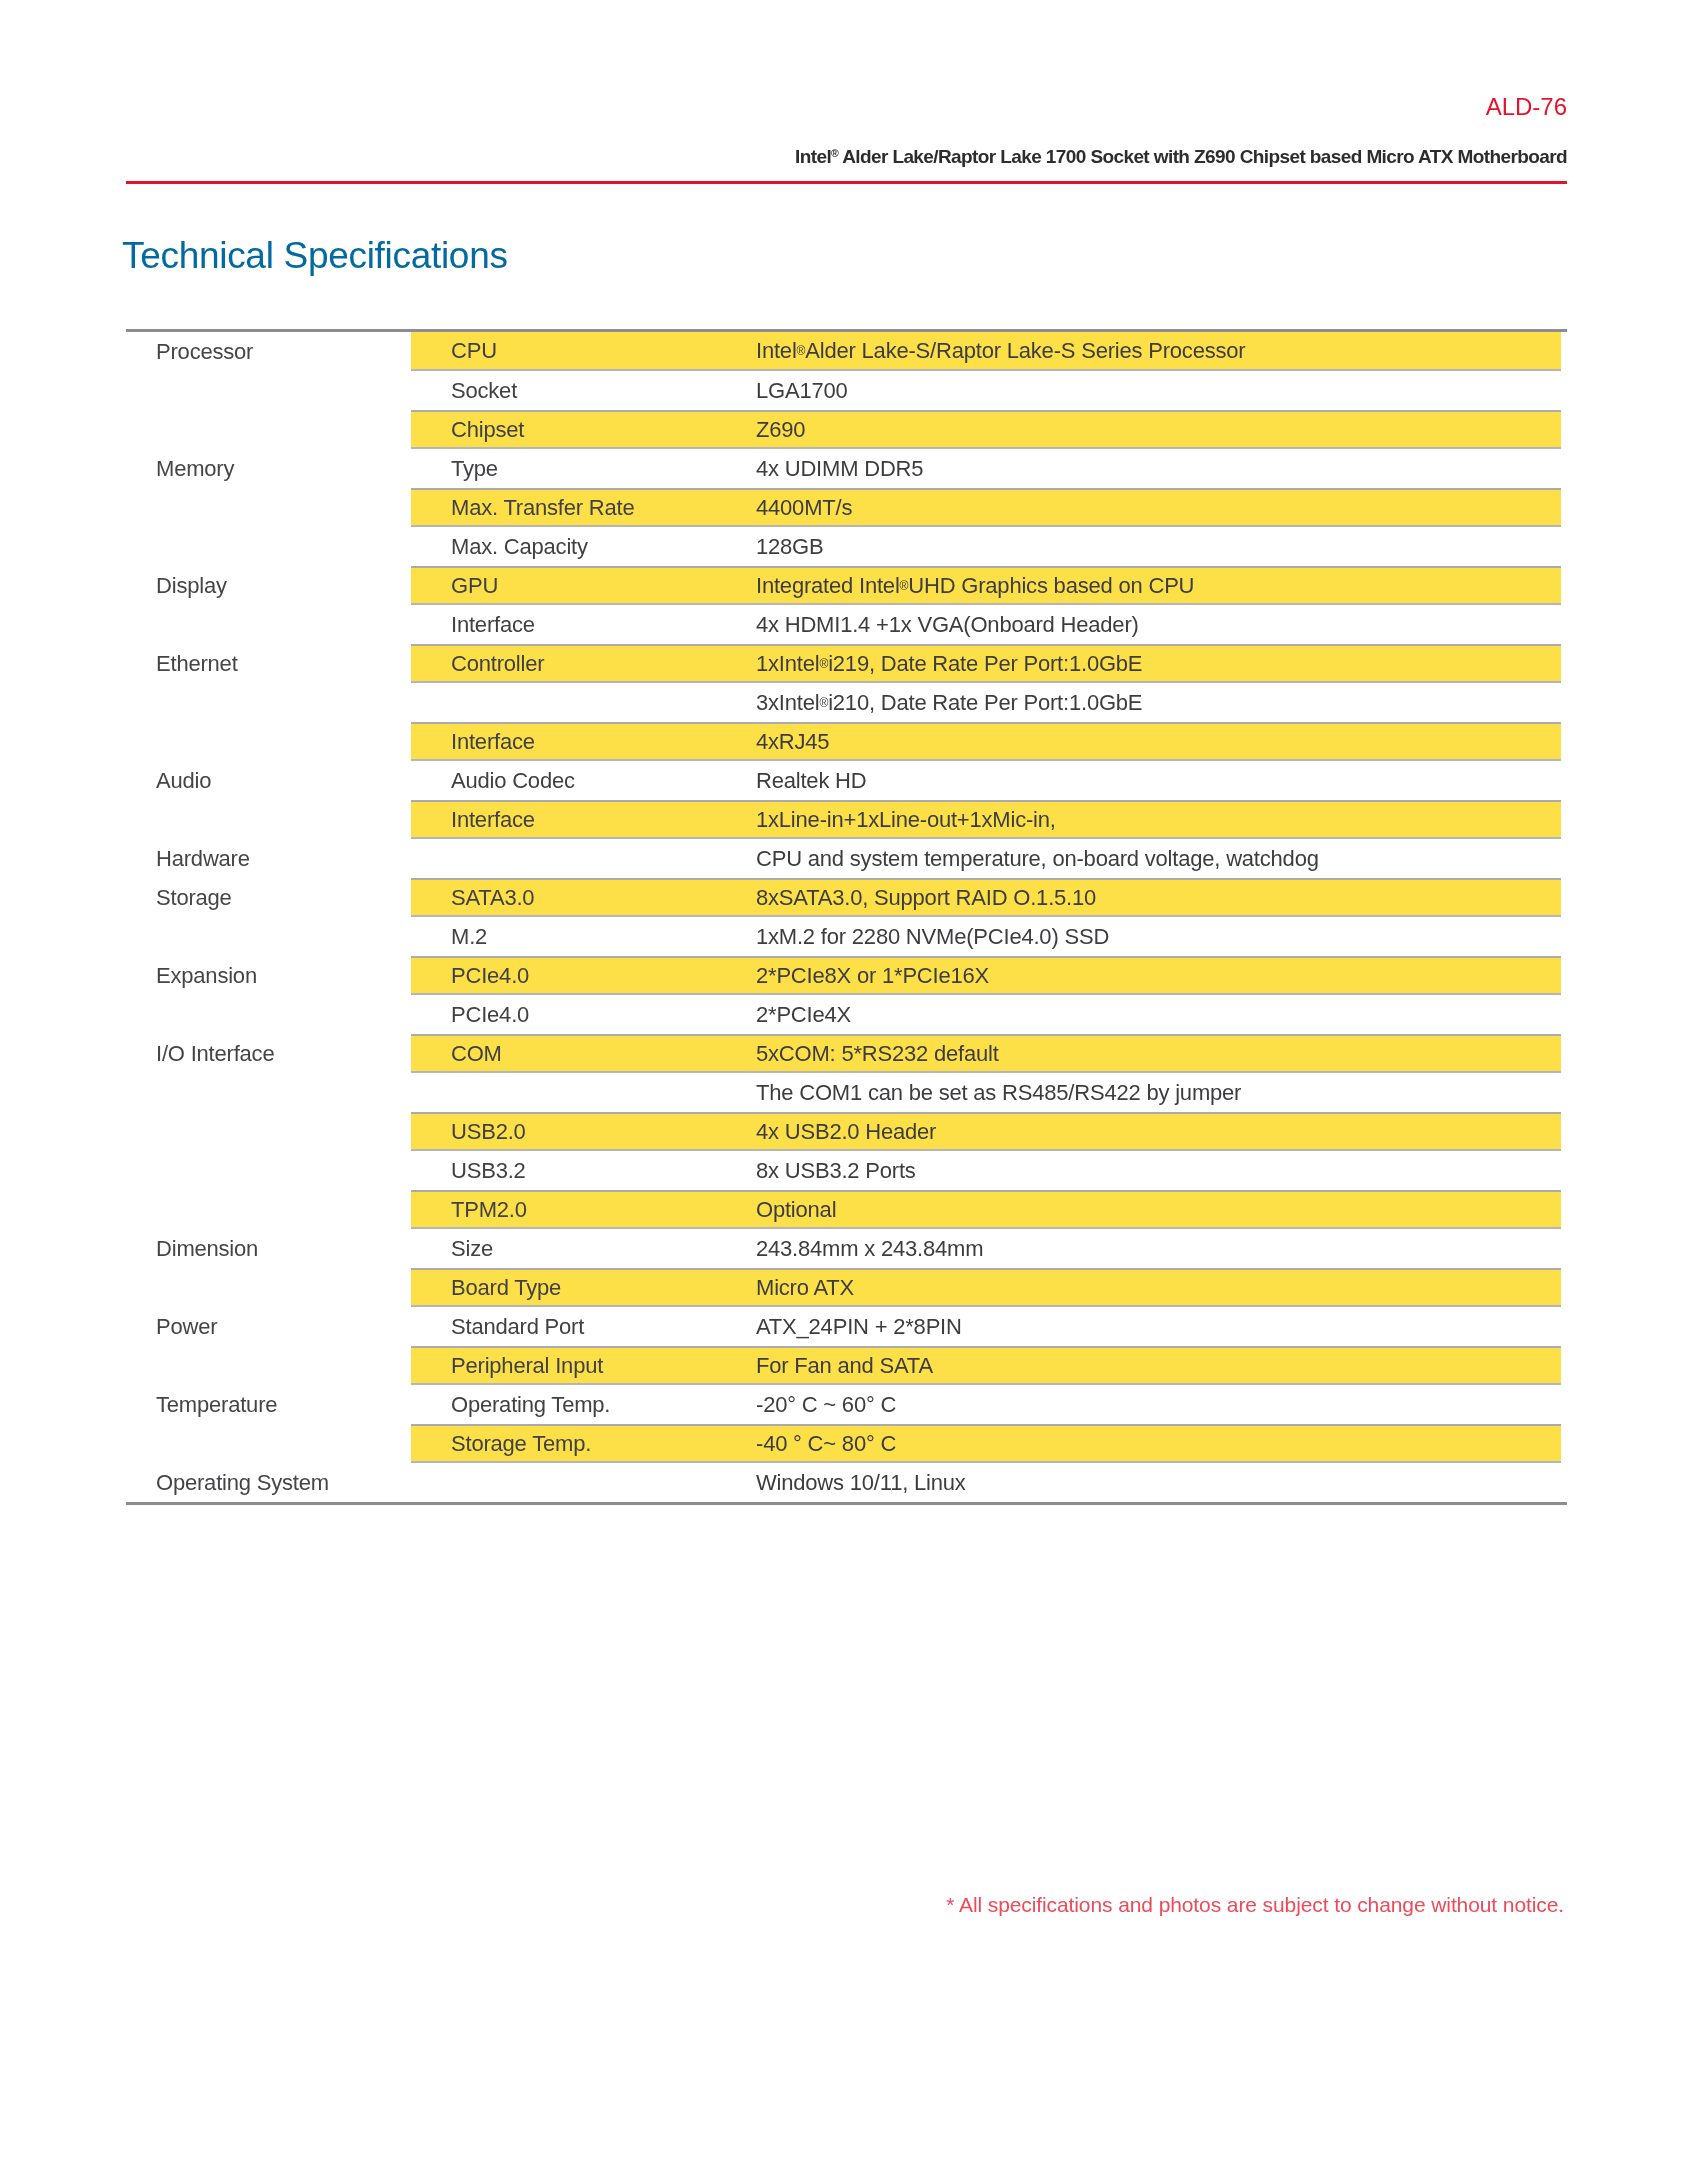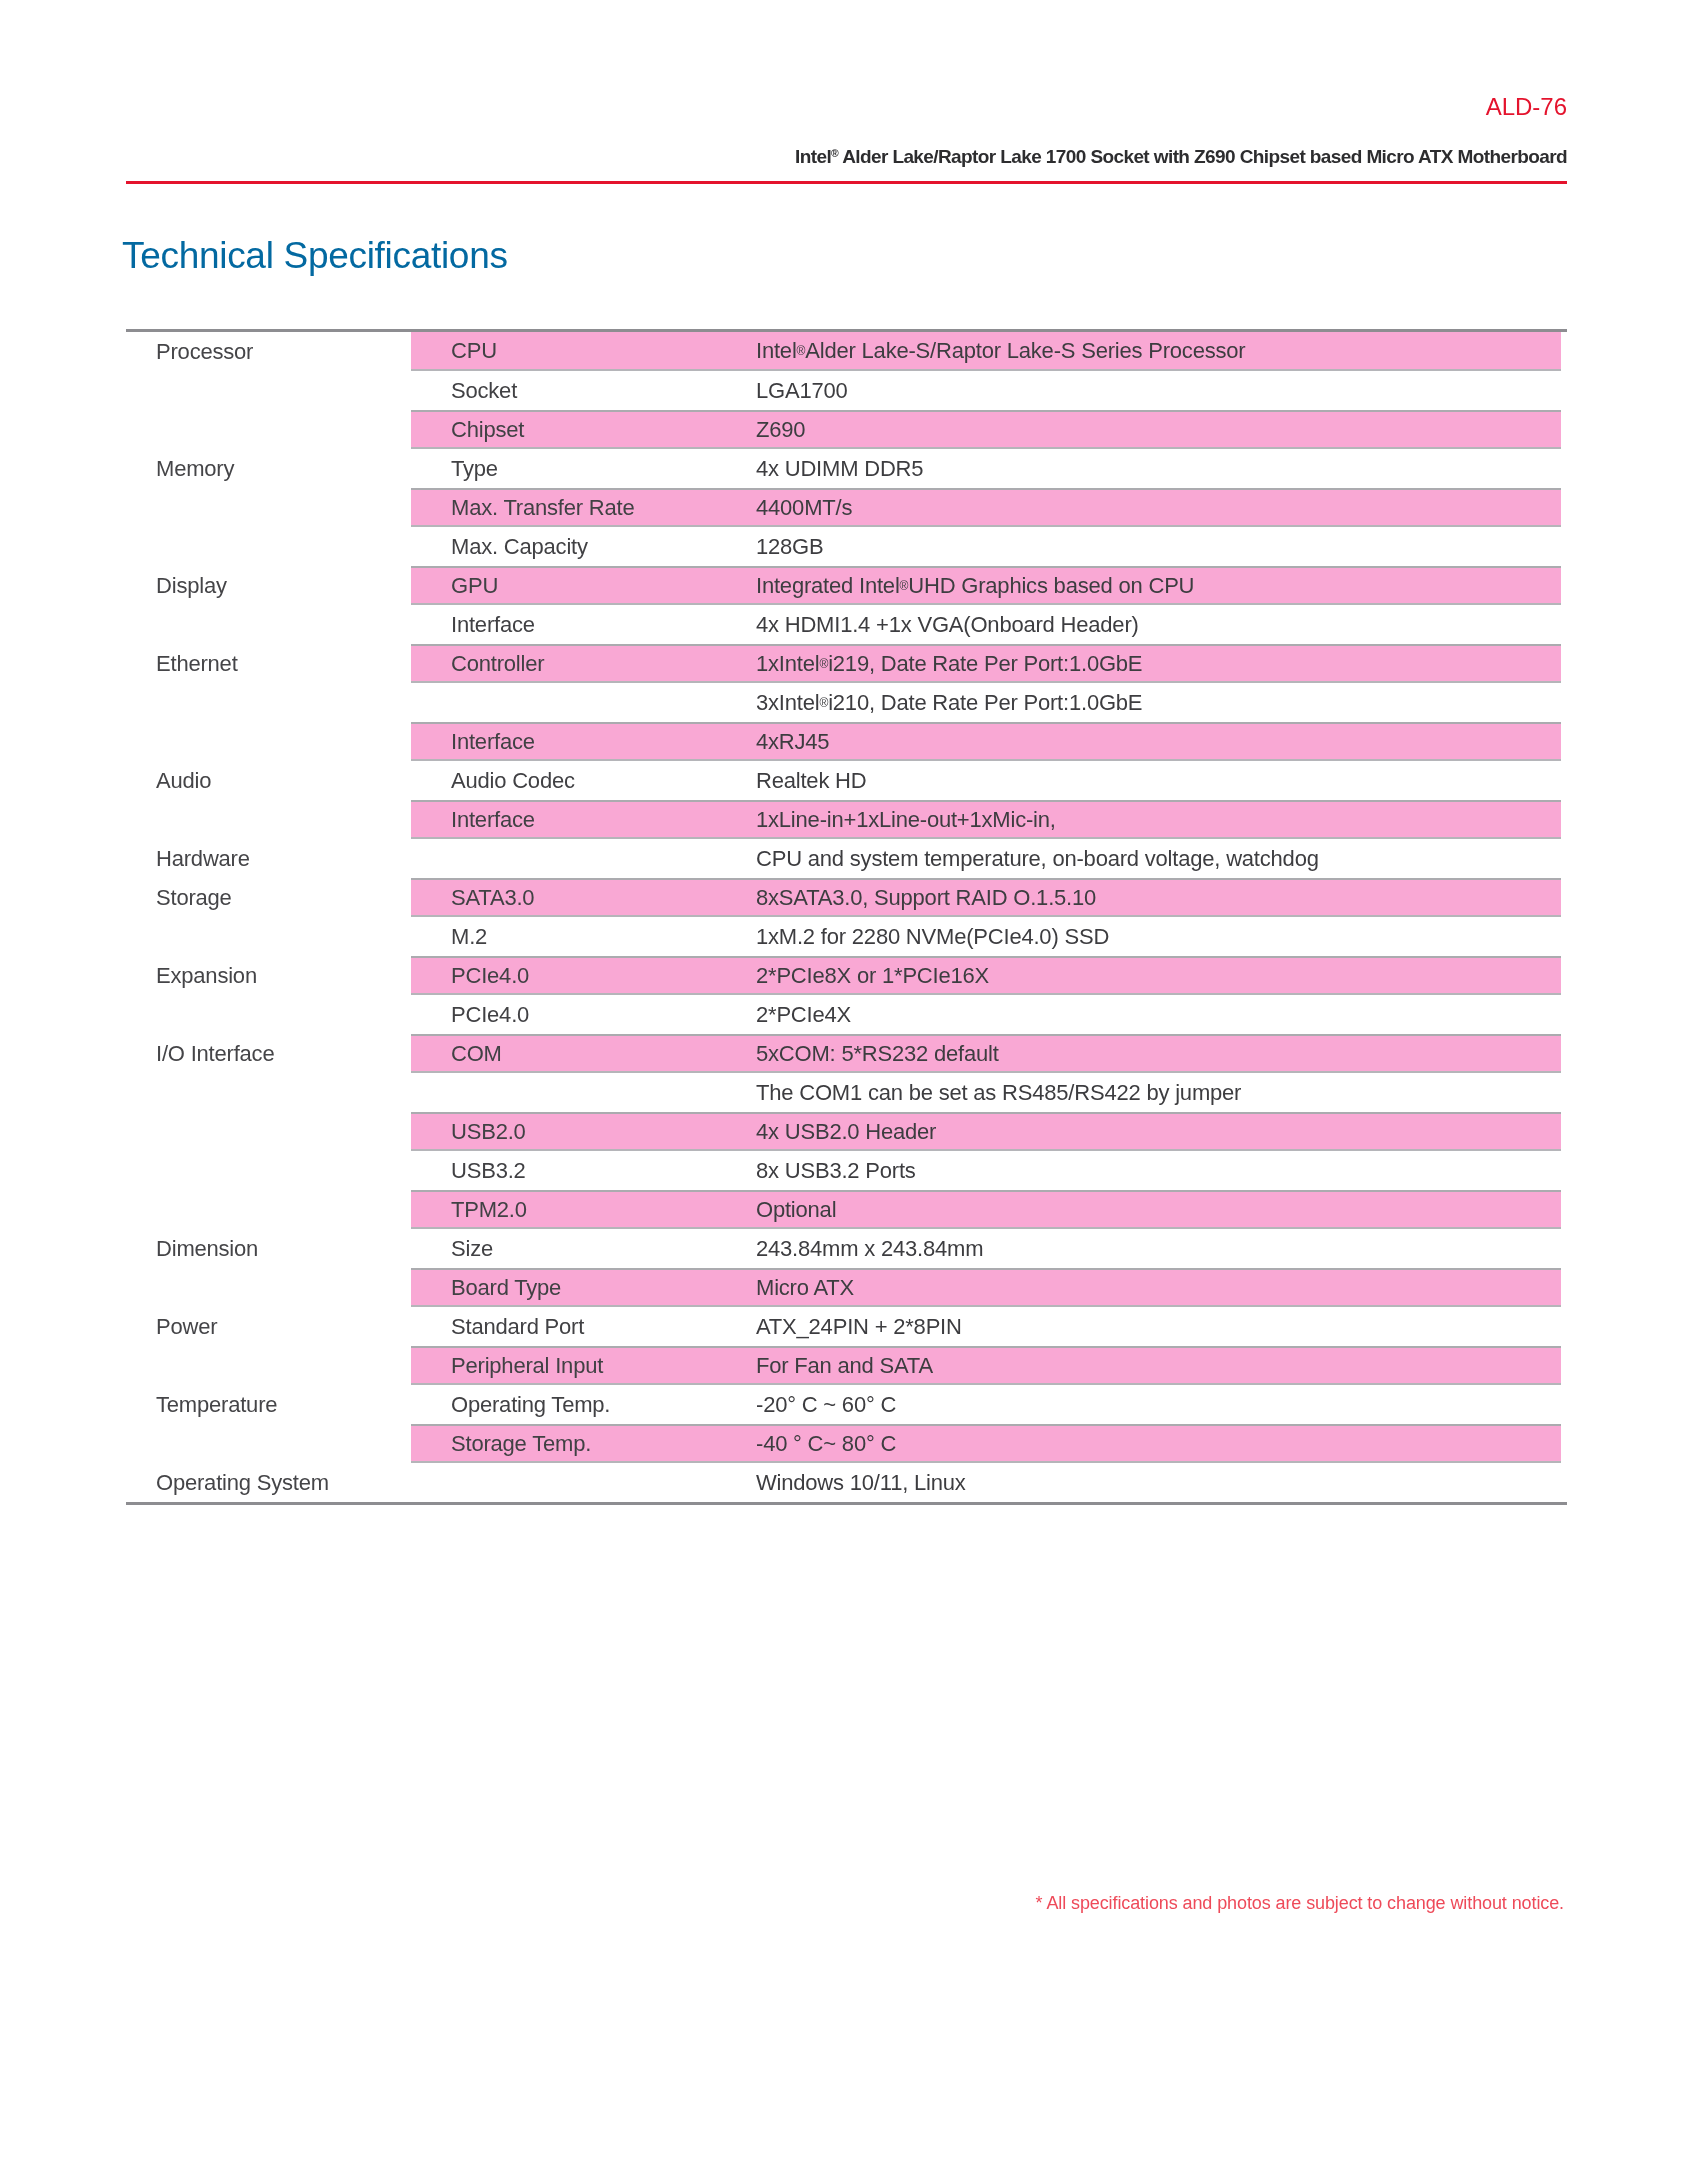--- a/index.html
+++ b/index.html
@@ -80,42 +80,42 @@
     flex: none;
   }
   .content {
     flex: 1;
     margin-right: 6px;
     display: flex;
     align-items: stretch;
     box-sizing: border-box;
   }
   .row.shaded .content {
-    background: #f9a8d4;
+    background: #fde047;
     border-top: 2px solid #ababaf;
     border-bottom: 2px solid #b5b5b9;
   }
   .row:first-child.shaded .content {
     border-top: none;
   }
   .label {
     width: 345px;
     padding-left: 40px;
     flex: none;
     color: #414144;
   }
   .value {
     flex: 1;
     color: #3d3d40;
   }
   .footnote {
     position: absolute;
     top: 1893px;
     right: 119px;
-    font-size: 18px;
+    font-size: 21px;
     color: #ee4a59;
     letter-spacing: -0.1px;
   }
   .reg {
     font-size: 0.55em;
     vertical-align: 0.55em;
     line-height: 0;
   }
 </style>
 </head>

